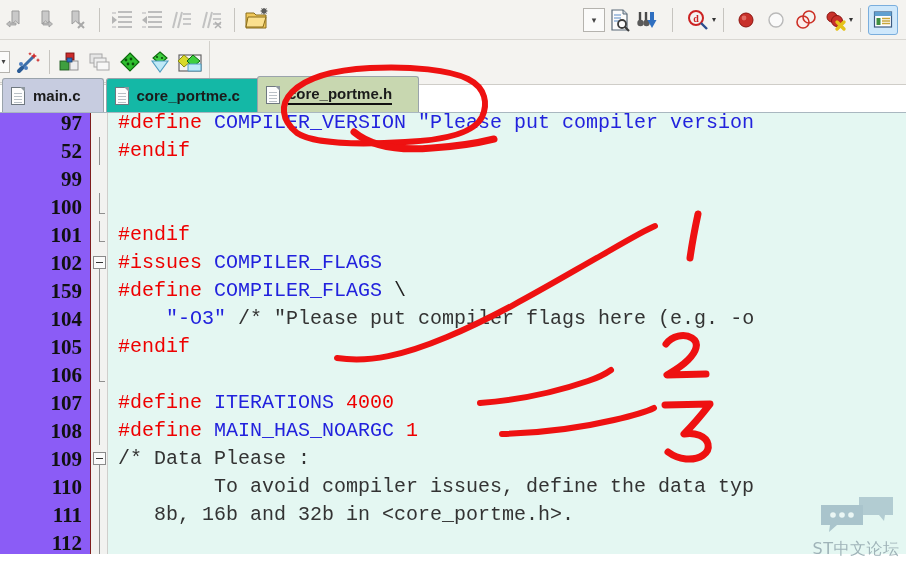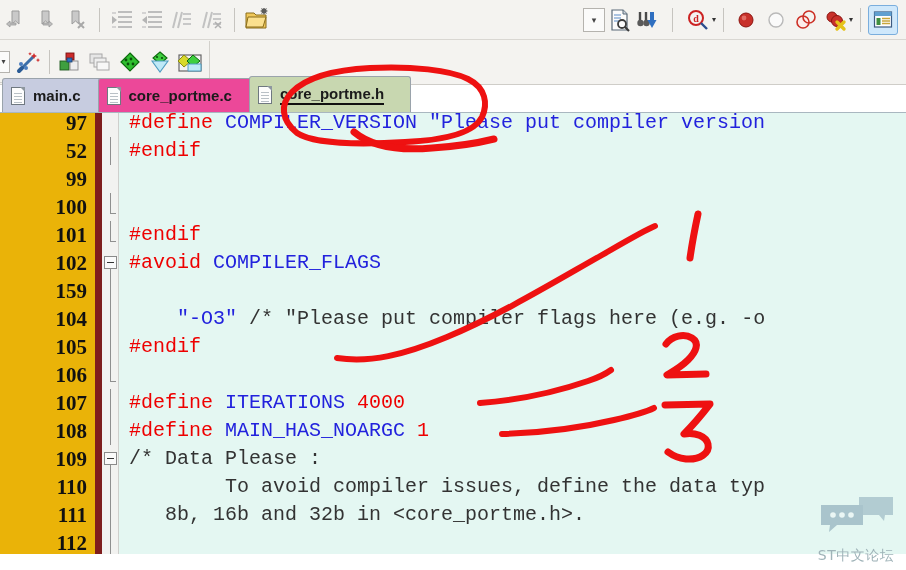--- a/index.html
+++ b/index.html
@@ -112,21 +112,21 @@
     border-top-right-radius: 3px;
     border: 1px solid #9aa3ab;
     border-bottom: none;
     font-size: 15px;
     font-weight: bold;
     color: #1b1b1b;
     font-family: "Liberation Sans", sans-serif;
     white-space: nowrap;
   }
   .tab-main     { background: #c7cce0; z-index: 1; padding-right: 22px; }
-  .tab-portmec  { background: #ec4899; z-index: 2; padding-right: 22px; margin-left: 2px; text-align: right; }
+  .tab-portmec  { background: #14b8a6; z-index: 2; padding-right: 22px; margin-left: 10px; text-align: right; }
   .tab-portmeh  { background: #c8d7b0; z-index: 3; height: 36px; margin-left: 2px; padding-right: 26px; }
   .tab-label { margin-left: 8px; }
   .tab-portmeh .tab-label { border-bottom: 2px solid #111; padding-bottom: 1px; }
 
   .doc-icon {
     width: 14px; height: 18px;
     background: #fdfdfd;
     border: 1px solid #6f7880;
     position: relative;
     flex: none;
@@ -150,25 +150,25 @@
 
   
   .editor {
     position: relative;
     height: 441px;
     display: flex;
     background: #e4f7f2;
     overflow: hidden;
   }
   .gutter {
-    width: 102px;
-    background: #eab308;
+    width: 91px;
+    background: #8b5cf6;
     flex: none;
     position: relative;
-    border-right: 7px solid #7f1d1d;
+    border-right: 1px solid #7f1d1d;
   }
   .gutter-num {
     position: absolute;
     right: 8px;
     width: 78px;
     text-align: right;
     font-family: "Liberation Serif", serif;
     font-weight: bold;
     font-size: 21px;
     color: #111111;
@@ -247,25 +247,24 @@
   .watermark {
     position: absolute;
     left: 806px;
     top: 495px;
     width: 100px;
     text-align: center;
     pointer-events: none;
     z-index: 40;
   }
   .wm-text {
-    font-size: 14px;
+    font-size: 16px;
     color: #9fb3b8;
     font-family: "DejaVu Sans", sans-serif;
     letter-spacing: 0.5px;
-    margin-top: 8px;
   }
 </style>
 </head>
 <body>
 
 <div id="app">
 
   <div class="toolbar toolbar-1">
 
     <div class="tb-group">
@@ -526,21 +525,22 @@
         <div class="fold-line" style="top: 360px; height: 28px;"></div>
         <div class="fold-line" style="top: 388px; height: 28px;"></div>
         <div class="fold-line" style="top: 416px; height: 28px;"></div>
       </div>
     <div class="code-area" id="code-area">
         <div class="code-line" style="top: -4px;"><span class="tok-pp">#define </span><span class="tok-id">COMPILER_VERSION </span><span class="tok-str">"Please put compiler version</span></div>
         <div class="code-line" style="top: 24px;"><span class="tok-pp">#endif</span></div>
         <div class="code-line" style="top: 52px;"></div>
         <div class="code-line" style="top: 80px;"></div>
         <div class="code-line" style="top: 108px;"><span class="tok-pp">#endif</span></div>
-        <div class="code-line" style="top: 136px;"><span class="tok-pp">#avoid </span><span class="tok-id">COMPILER_FLAGS</span></div>
+        <div class="code-line" style="top: 136px;"><span class="tok-pp">#issues </span><span class="tok-id">COMPILER_FLAGS</span></div>
+        <div class="code-line" style="top: 164px;"><span class="tok-pp">#define </span><span class="tok-id">COMPILER_FLAGS </span><span class="tok-plain">\</span></div>
         <div class="code-line" style="top: 192px;"><span class="tok-plain">    </span><span class="tok-str">"-O3"</span><span class="tok-plain"> </span><span class="tok-cmt">/* "Please put compiler flags here (e.g. -o</span></div>
         <div class="code-line" style="top: 220px;"><span class="tok-pp">#endif</span></div>
         <div class="code-line" style="top: 248px;"></div>
         <div class="code-line" style="top: 276px;"><span class="tok-pp">#define </span><span class="tok-id">ITERATIONS </span><span class="tok-num">4000</span></div>
         <div class="code-line" style="top: 304px;"><span class="tok-pp">#define </span><span class="tok-id">MAIN_HAS_NOARGC </span><span class="tok-num">1</span></div>
         <div class="code-line" style="top: 332px;"><span class="tok-cmt">/* Data Please :</span></div>
         <div class="code-line" style="top: 360px;"><span class="tok-cmt">        To avoid compiler issues, define the data typ</span></div>
         <div class="code-line" style="top: 388px;"><span class="tok-cmt">   8b, 16b and 32b in &lt;core_portme.h&gt;.</span></div>
         <div class="code-line" style="top: 416px;"></div>
       </div>

